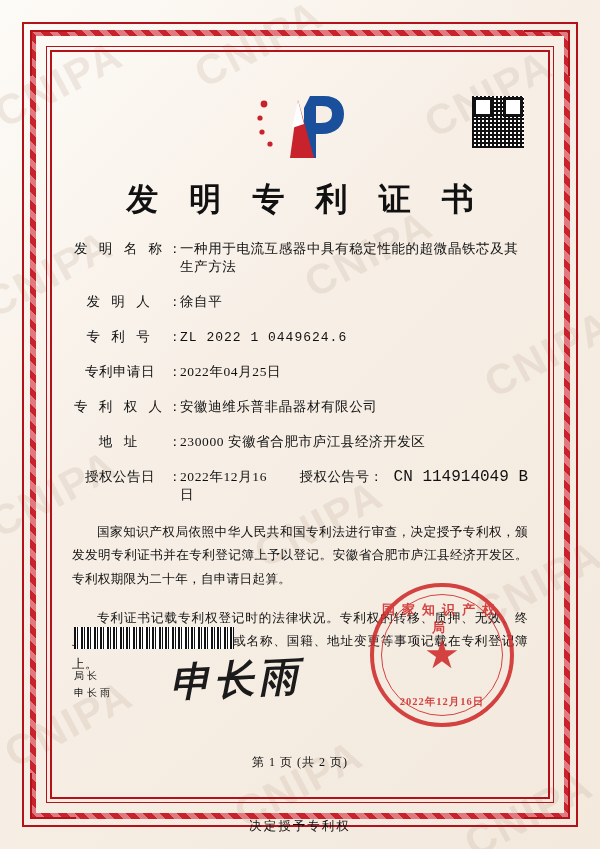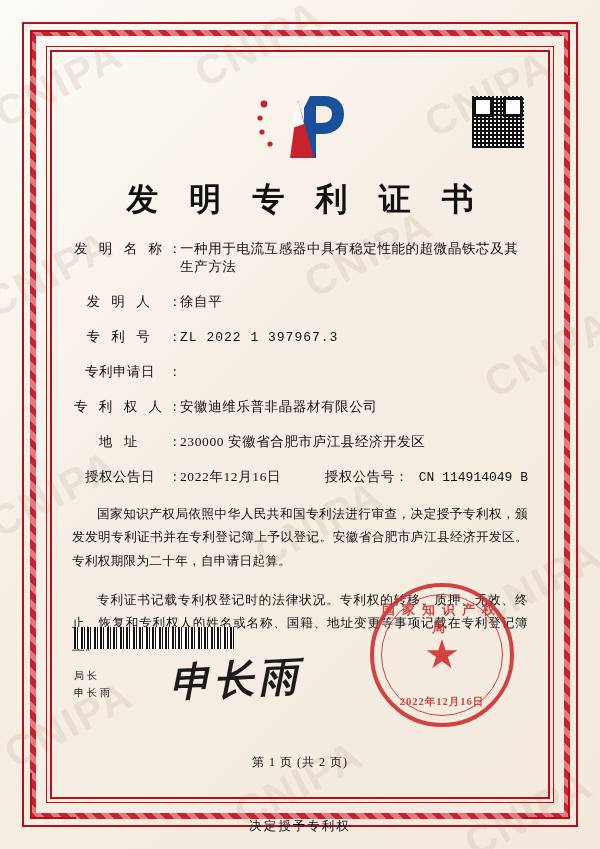--- a/index.html
+++ b/index.html
@@ -112,21 +112,21 @@
     white-space:nowrap;
     text-align:center;
   }
   .label.tight{letter-spacing:0.5px;}
   .colon{flex:none;width:12px;}
   .value{flex:1;letter-spacing:0.6px;}
   .value.mono{font-family:"Liberation Mono", monospace;letter-spacing:1px;font-size:13px;}
   .row.split .second-label{
     width:auto;letter-spacing:0.5px;margin-left:24px;white-space:nowrap;text-align:right;
   }
-  .row.split .second-value{flex:none;margin-left:10px;font-family:"Liberation Mono", monospace;font-size:13px;}
+  .row.split .second-value{flex:none;margin-left:10px;font-family:"Liberation Mono", monospace;font-size:16px;}
 
   .para{
     margin-top:16px;
     font-size:12.6px;
     line-height:1.85;
     text-align:justify;
     text-indent:25px;
     color:#111;
     letter-spacing:0.3px;
   }
@@ -244,26 +244,27 @@
 
       <div class="row">
         <div class="label">发 明 人</div>
         <div class="colon">：</div>
         <div class="value">徐自平</div>
       </div>
 
       <div class="row">
         <div class="label">专 利 号</div>
         <div class="colon">：</div>
-        <div class="value mono">ZL 2022 1 397967.3</div>
+        <div class="value mono">ZL 2022 1 0449624.6</div>
       </div>
 
       <div class="row">
         <div class="label tight">专利申请日</div>
         <div class="colon">：</div>
+        <div class="value">2022年04月25日</div>
       </div>
 
       <div class="row">
         <div class="label">专 利 权 人</div>
         <div class="colon">：</div>
         <div class="value">安徽迪维乐普非晶器材有限公司</div>
       </div>
 
       <div class="row">
         <div class="label">地 址</div>

